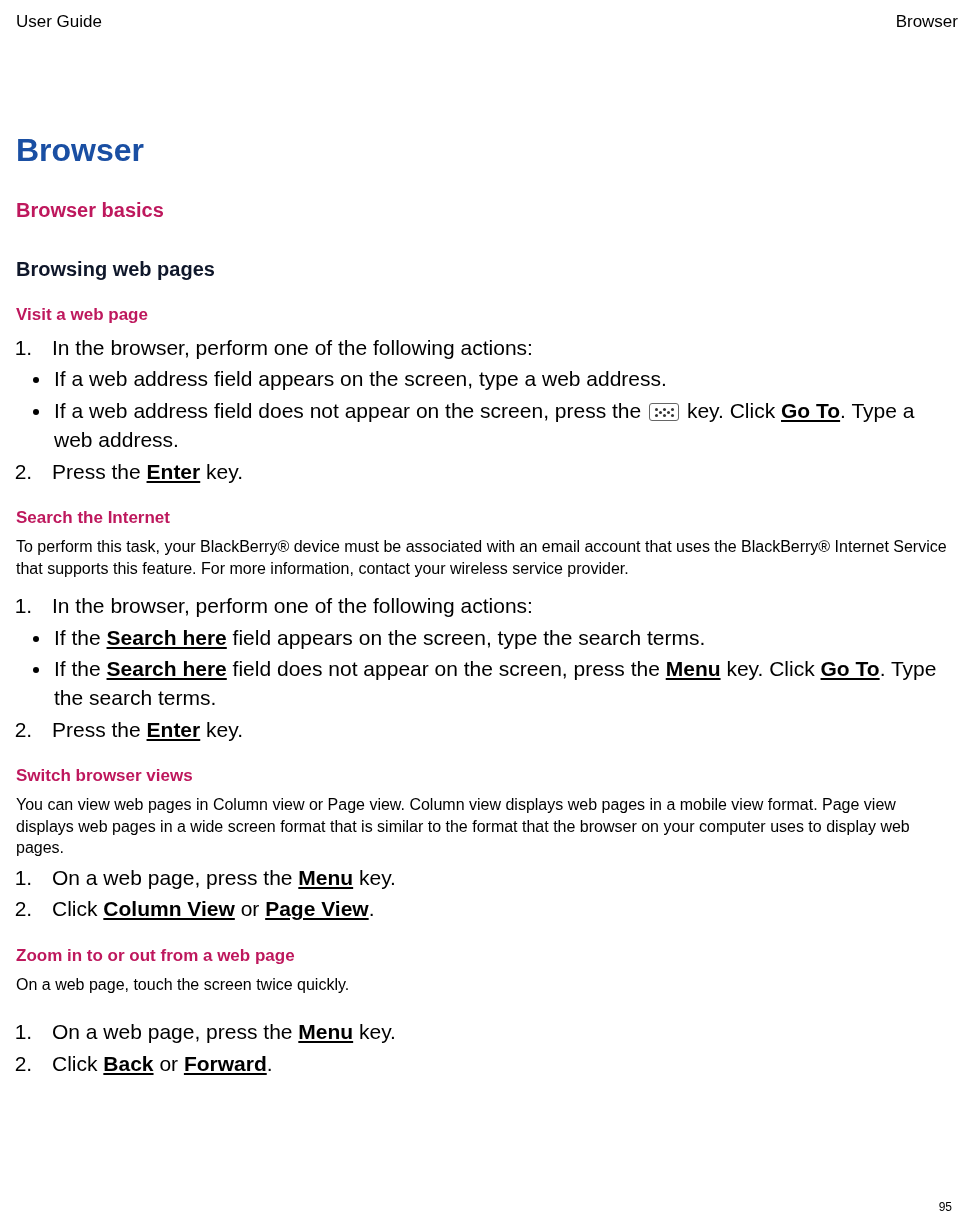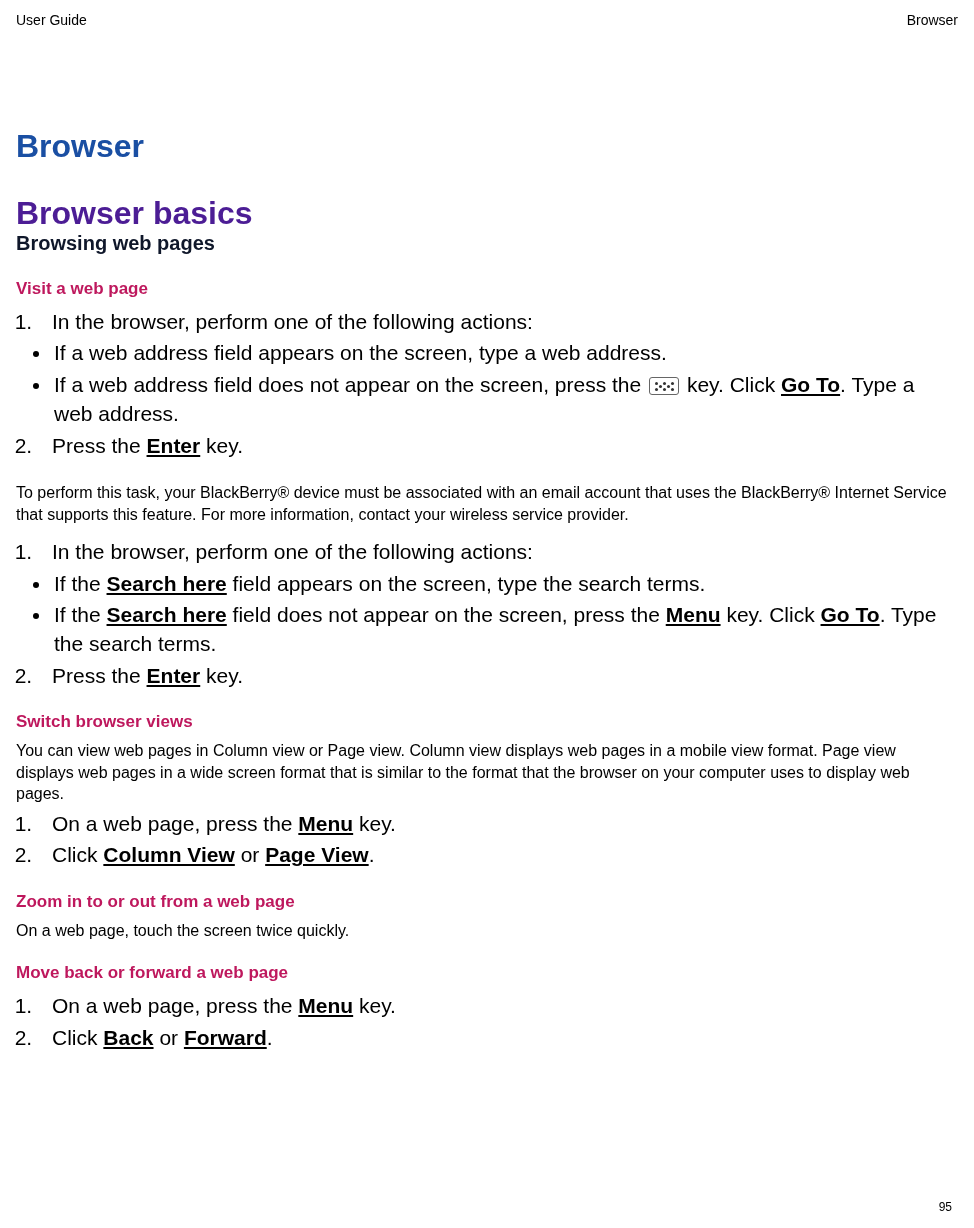--- a/index.html
+++ b/index.html
@@ -8,33 +8,34 @@
       min-height: 1228px;
       background: #fff;
       font-family: "Segoe UI", Tahoma, Arial, sans-serif;
       color: #000;
       position: relative;
       padding: 12px 16px 0 16px;
     }
     .header-row {
       display: flex;
       justify-content: space-between;
-      font-size: 14px;
+      font-size: 17px;
       margin-bottom: 100px;
     }
     h1.title {
       font-size: 32px;
       font-weight: 700;
       color: #1a4fa3;
       margin-bottom: 30px;
     }
     h2.subtitle {
-      font-size: 32px;
+      font-size: 20px;
       font-weight: 700;
-      color: #4c1d95;
+      color: #be185d;
+      margin-bottom: 36px;
     }
     h3.section-title {
       font-size: 20px;
       font-weight: 700;
       color: #0f172a;
       margin-bottom: 24px;
     }
     h4.subheading {
       font-size: 17px;
       font-weight: 700;
@@ -119,20 +120,21 @@
         </li>
       </ul>
     </li>
     <li>
       <span>Press the </span><span class="b">Enter</span><span> key.</span>
     </li>
   </ol>
 </div>
 
 <div class="section-block">
+  <h4 class="subheading">Search the Internet</h4>
   <p class="body gap">To perform this task, your BlackBerry® device must be associated with an email account that uses the BlackBerry® Internet Service that supports this feature. For more information, contact your wireless service provider.</p>
   <ol class="steps">
     <li>
       <span>In the browser, perform one of the following actions:</span>
       <ul class="bullets">
         <li>
           <span>If the </span><span class="b">Search here</span><span> field appears on the screen, type the search terms.</span>
         </li>
         <li>
           <span>If the </span><span class="b">Search here</span><span> field does not appear on the screen, press the </span><span class="b">Menu</span><span> key. Click </span><span class="b">Go To</span><span>. Type the search terms.</span>
@@ -157,21 +159,20 @@
     </li>
   </ol>
 </div>
 
 <div class="section-block">
   <h4 class="subheading">Zoom in to or out from a web page</h4>
   <p class="body gap">On a web page, touch the screen twice quickly.</p>
 </div>
 
 <div class="section-block">
-  <h4 class="subheading">Move back or forward a web page</h4>
   <ol class="steps">
     <li>
       <span>On a web page, press the </span><span class="b">Menu</span><span> key.</span>
     </li>
     <li>
       <span>Click </span><span class="b">Back</span><span> or </span><span class="b">Forward</span><span>.</span>
     </li>
   </ol>
 </div>
 

